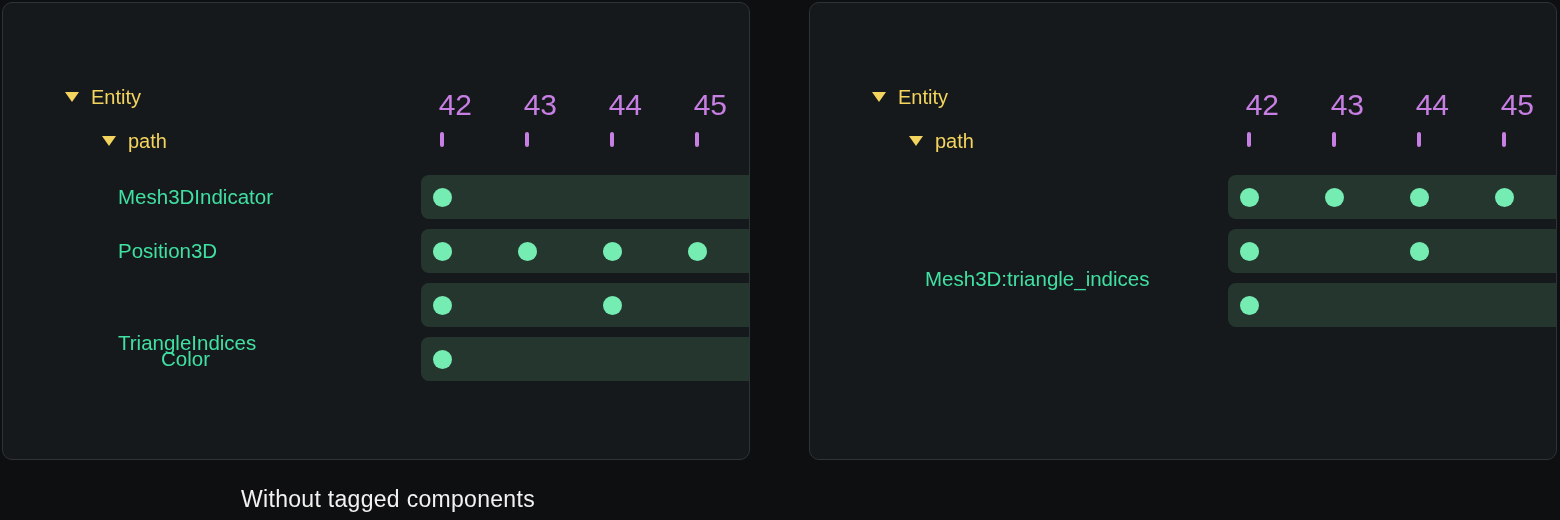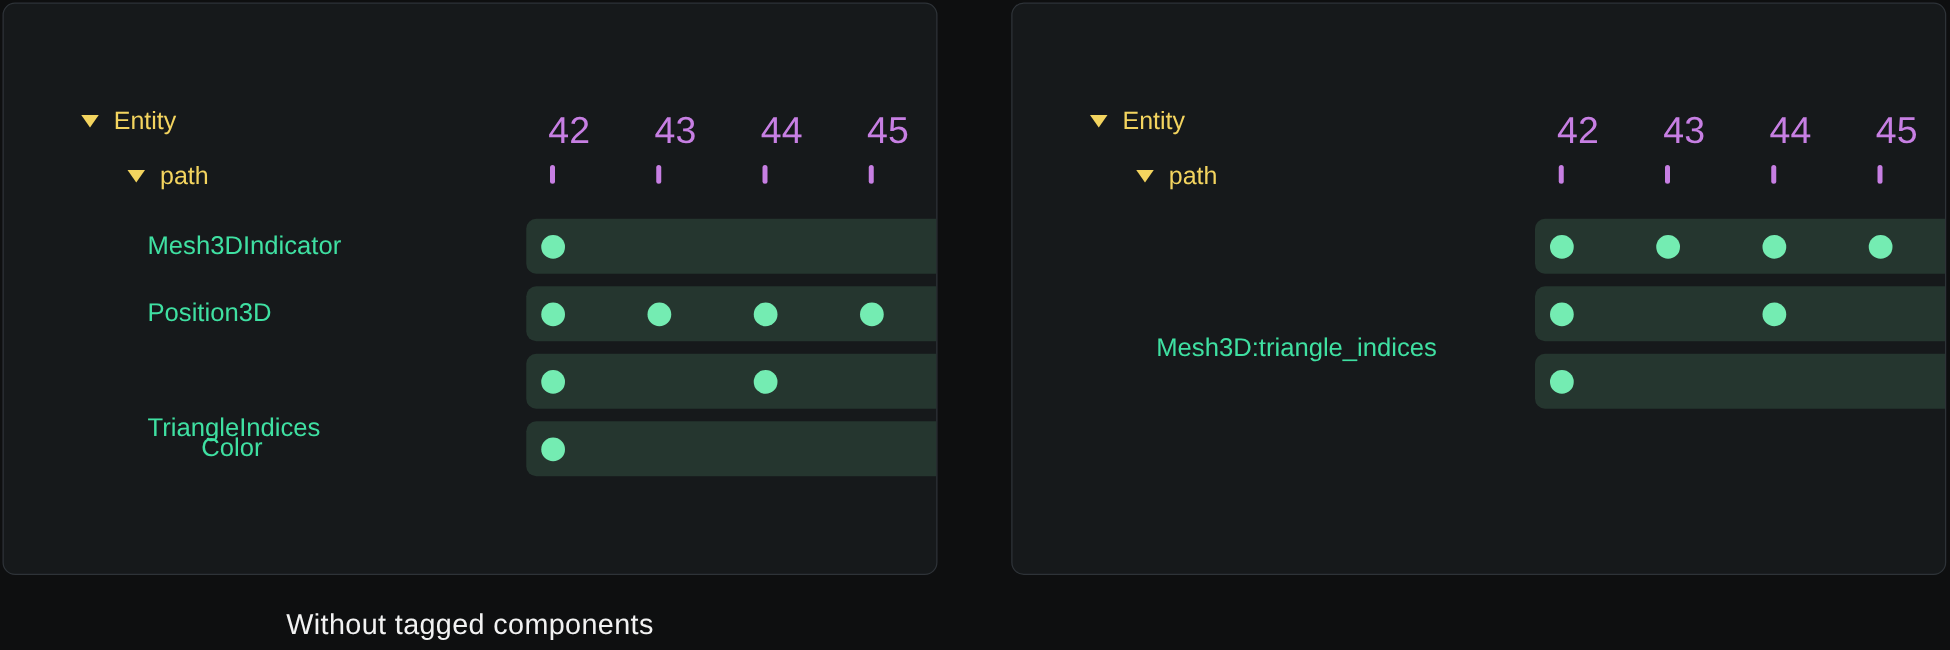--- a/index.html
+++ b/index.html
@@ -92,21 +92,21 @@
 
   .caption {
     position: absolute;
     top: 486px;
     width: 748px;
     text-align: center;
     color: var(--c-caption);
     font-size: 23px;
     letter-spacing: 0.3px;
   }
-  .caption-0 { left: 2px; }
+  .caption-0 { left: 14px; }
   .caption-1 { left: 809px; }
 </style>
 </head>
 <body>
 
 <div class="stage">
   <section class="panel panel-0">
       <div class="tree-row" style="left: 62px; top: 81px;">
         <span class="tri"></span>
         <span class="tree-label">Entity</span>

